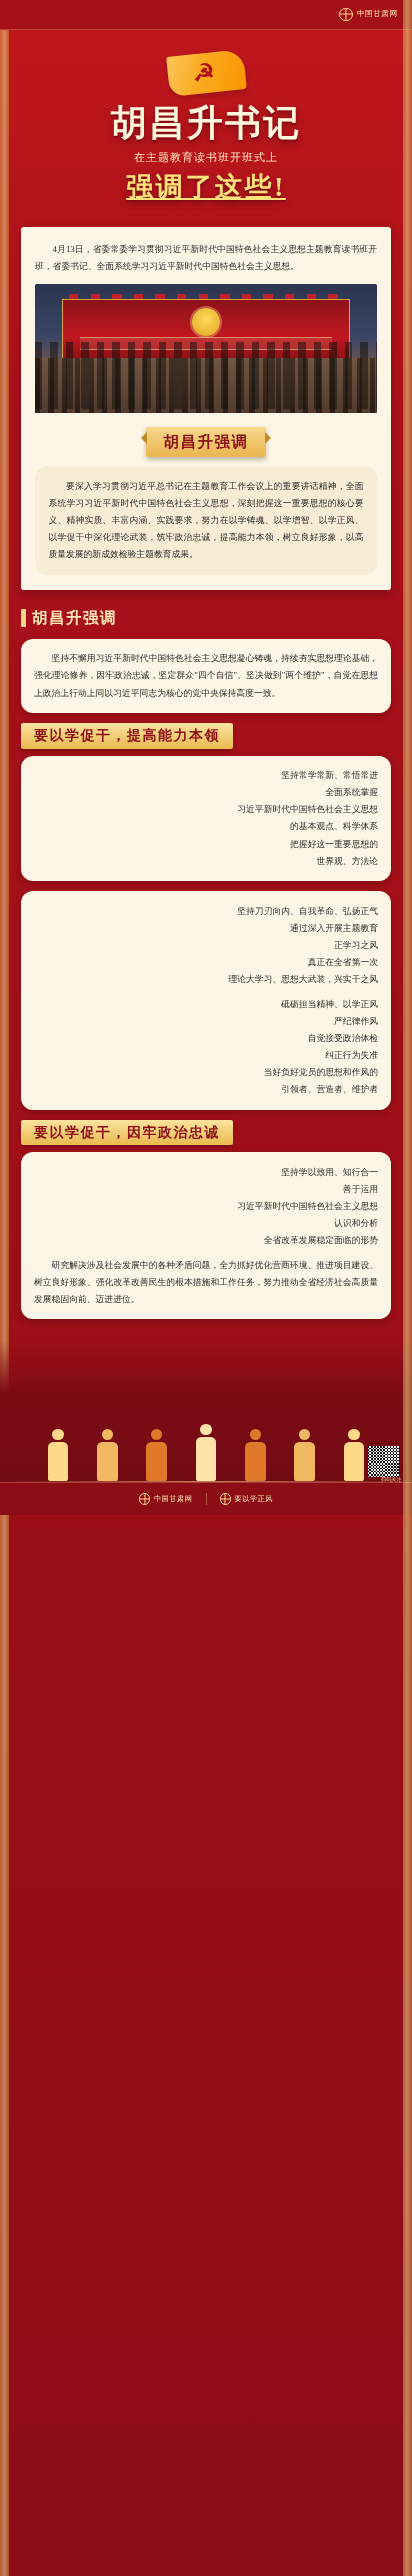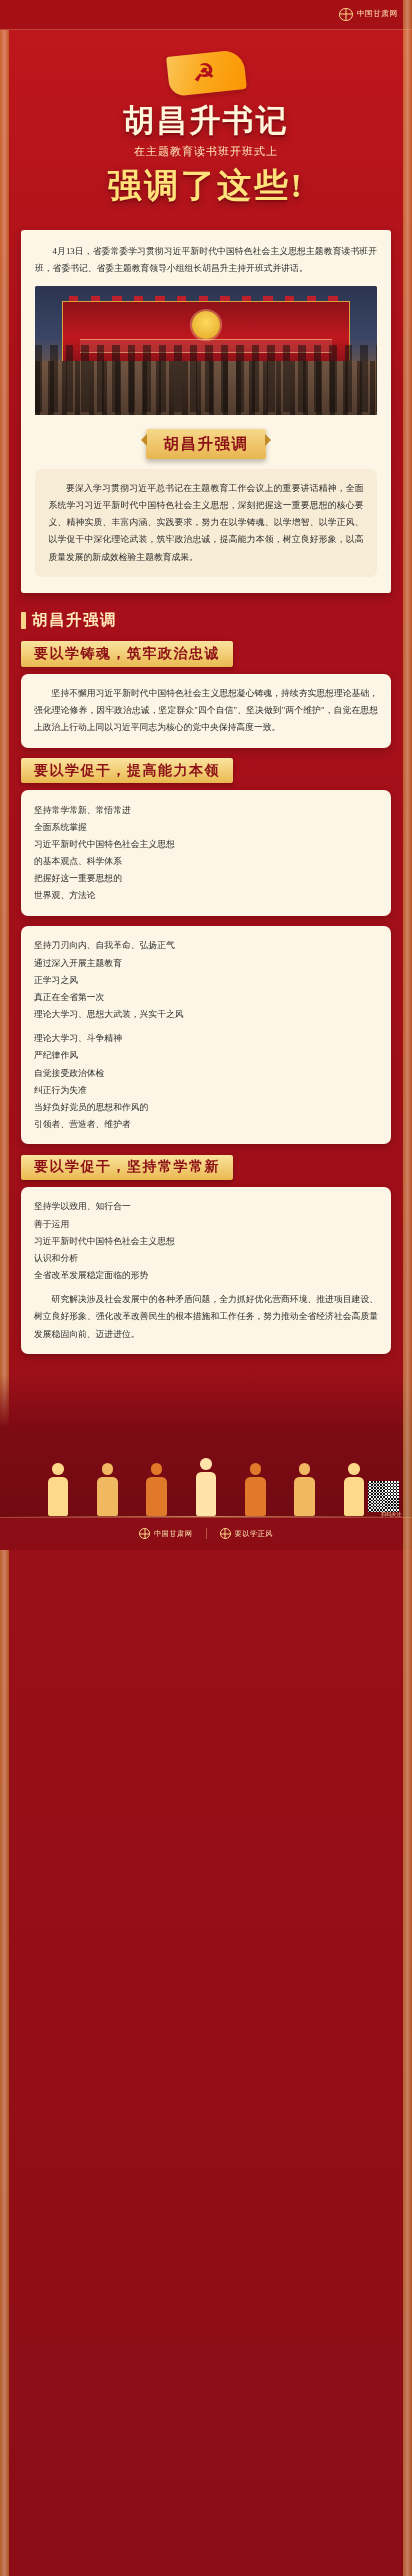--- a/index.html
+++ b/index.html
@@ -67,36 +67,37 @@
     opacity:.95;
     box-shadow:0 2.1px 6.2px rgba(0,0,0,.2);
   }
   .hammer {
     position:absolute; left:18.5px; top:15.5px; width:36px; height:28px;
     color:#b3121a; font-size:24px; line-height:28px; font-weight:bold;
     text-align:center;
   }
   .hero h1 {
     font-family:"Liberation Serif", serif;
-    font-size:31px; line-height:1.15; color:#fff6dc;
+    font-size:36px; line-height:1.15; color:#fff6dc;
     letter-spacing:2.1px; font-weight:bold;
     text-shadow:0 1.5px 0 #8a0a12, 0 3.1px 7.2px rgba(0,0,0,.35);
     margin-bottom:5.2px;
   }
   .hero h2 {
     font-family:"Liberation Serif", serif;
     font-size:11px; line-height:1.4; color:#ffe9b9;
     letter-spacing:1px; font-weight:normal;
     margin-bottom:6.2px;
   }
   .hero h3 {
     font-family:"Liberation Serif", serif;
-    font-size:34px; line-height:1.15; letter-spacing:2.6px;
+    font-size:27px; line-height:1.15; letter-spacing:2.6px;
     color:#ffe27a; font-weight:bold;
     text-shadow:0 1.5px 0 #8a0a12, 0 3.1px 7.2px rgba(0,0,0,.35);
+    text-decoration:underline;
   }
 
   
   .card {
     margin:12.4px 20.6px 0;
     background:#fdf6e6;
     border-radius:3.1px;
     padding:13.4px 14.4px 15.5px;
     box-shadow:0 3.1px 9.3px rgba(0,0,0,.22);
   }
@@ -185,31 +186,31 @@
     color:#8c1016;
     font-family:"Liberation Serif", serif;
     font-size:14px; font-weight:bold; letter-spacing:1.5px;
     padding:3.6px 13.4px;
     border-radius:2.1px;
     box-shadow:0 1.5px 4.1px rgba(0,0,0,.25);
   }
   .panel {
     margin-top:7.2px;
     background:#fdf6e6;
-    border-radius:7px;
+    border-radius:12px;
     padding:11.3px 13.4px;
     box-shadow:0 2.6px 7.2px rgba(0,0,0,.2);
   }
   .panel p {
     font-family:"Liberation Serif", serif;
     font-size:8.8px; line-height:1.95; color:#2a2a2a;
     text-align:justify;
   }
   .panel p + p { margin-top:7.2px; }
-  .panel p.center { text-align:left; text-indent:0; }
+  .panel p.center { text-align:right; text-indent:0; }
   .panel p.indent { text-indent:2em; }
 
   
   .footer-art {
     position:relative;
     margin-top:20.6px;
     height:175px;
     background:linear-gradient(180deg, rgba(125,11,20,0) 0%, #7d0b14 30%, #6e0a12 100%);
   }
   .ground {
@@ -272,21 +273,21 @@
     <div class="emblem">
       <div class="flagwave"></div>
       <div class="hammer">☭</div>
     </div>
     <h1>胡昌升书记</h1>
     <h2>在主题教育读书班开班式上</h2>
     <h3>强调了这些!</h3>
   </div>
 
   <div class="card">
-    <p class="lede">4月13日，省委常委学习贯彻习近平新时代中国特色社会主义思想主题教育读书班开班，省委书记、省委主题教育领导小组组长胡昌升主持开班式并讲话。</p>
+    <p class="lede">4月13日，省委常委学习贯彻习近平新时代中国特色社会主义思想主题教育读书班开班，省委书记、全面系统学习习近平新时代中国特色社会主义思想。</p>
     <div class="photo">
       <div class="flags"></div>
       <div class="stage">
         <div class="badge"></div>
         <div class="banner"></div>
       </div>
       <div class="seats"></div>
       <div class="rowpeople"></div>
     </div>
     <div class="ribbon-wrap">
@@ -296,21 +297,20 @@
       <p class="indent">要深入学习贯彻习近平总书记在主题教育工作会议上的重要讲话精神，全面系统学习习近平新时代中国特色社会主义思想，深刻把握这一重要思想的核心要义、精神实质、丰富内涵、实践要求，努力在以学铸魂、以学增智、以学正风、以学促干中深化理论武装，筑牢政治忠诚，提高能力本领，树立良好形象，以高质量发展的新成效检验主题教育成果。</p>
     </div>
   </div>
 
   <div class="sect-head">
     <span class="bar"></span>
     <span class="txt">胡昌升强调</span>
   </div>
 
   <div class="block">
-    <div class="block-title">要以学铸魂，筑牢政治忠诚</div>
     <div class="panel">
       <p class="indent">坚持不懈用习近平新时代中国特色社会主义思想凝心铸魂，持续夯实思想理论基础，强化理论修养，因牢政治忠诚，坚定群众"四个自信"、坚决做到"两个维护"，自觉在思想上政治上行动上同以习近平同志为核心的党中央保持高度一致。</p>
     </div>
   </div>
 
   <div class="block">
     <div class="block-title">要以学促干，提高能力本领</div>
     <div class="panel">
       <p class="center" style="white-space:pre-line">坚持常学常新、常悟常进
 全面系统掌握
@@ -321,31 +321,31 @@
     </div>
   </div>
 
   <div class="block">
     <div class="panel">
       <p class="center" style="white-space:pre-line">坚持刀刃向内、自我革命、弘扬正气
 通过深入开展主题教育
 正学习之风
 真正在全省第一次
 理论大学习、思想大武装，兴实干之风</p>
-      <p class="center" style="white-space:pre-line">理论大学习、斗争精神
+      <p class="center" style="white-space:pre-line">砥砺担当精神、以学正风
 严纪律作风
 自觉接受政治体检
 纠正行为失准
 当好负好党员的思想和作风的
 引领者、营造者、维护者</p>
     </div>
   </div>
 
   <div class="block">
-    <div class="block-title">要以学促干，坚持常学常新</div>
+    <div class="block-title">要以学促干，因牢政治忠诚</div>
     <div class="panel">
       <p class="center" style="white-space:pre-line">坚持学以致用、知行合一
 善于运用
 习近平新时代中国特色社会主义思想
 认识和分析
 全省改革发展稳定面临的形势</p>
       <p class="indent">研究解决涉及社会发展中的各种矛盾问题，全力抓好优化营商环境、推进项目建设、树立良好形象、强化改革改善民生的根本措施和工作任务，努力推动全省经济社会高质量发展稳固向前、迈进进位。</p>
     </div>
   </div>
 

